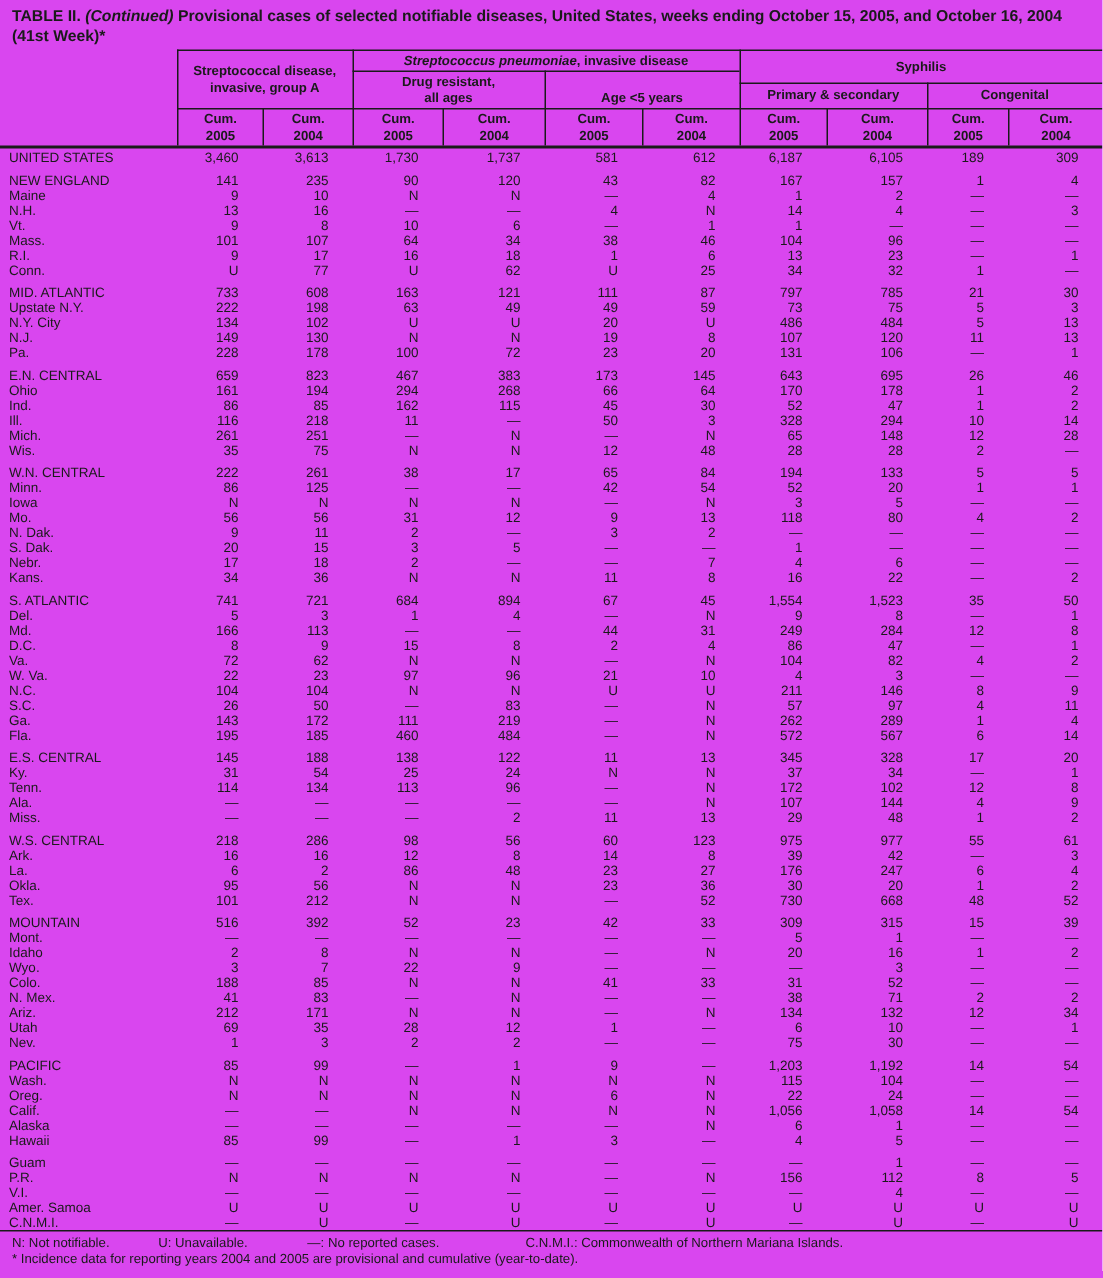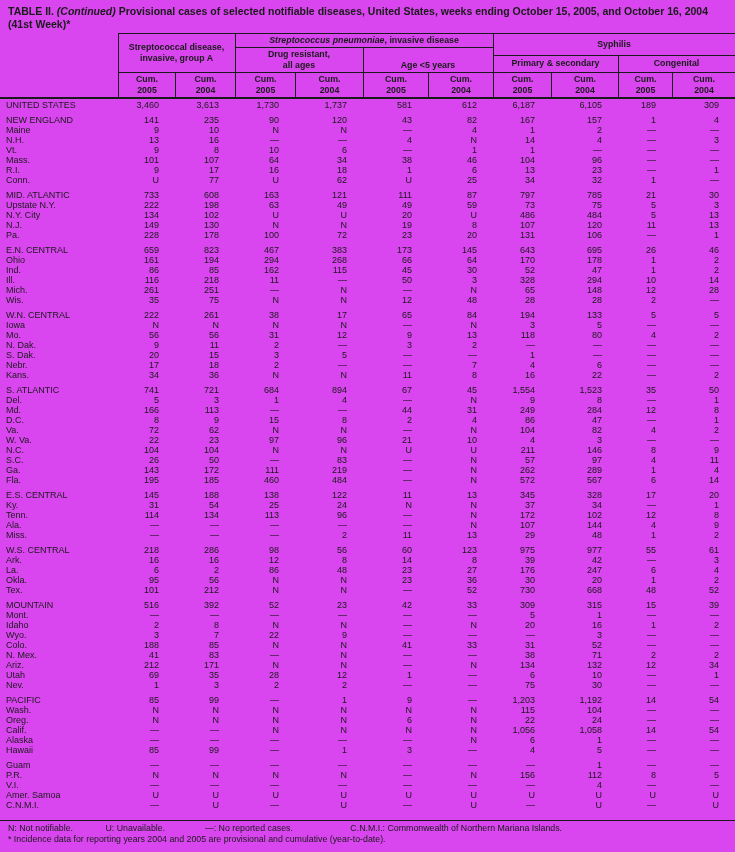--- a/index.html
+++ b/index.html
@@ -431,20 +431,33 @@
           <td class="num">38</td>
           <td class="num">17</td>
           <td class="num">65</td>
           <td class="num">84</td>
           <td class="num">194</td>
           <td class="num">133</td>
           <td class="num">5</td>
           <td class="num">5</td>
         </tr>
         <tr>
+          <td class="area">Minn.</td>
+          <td class="num">86</td>
+          <td class="num">125</td>
+          <td class="num">—</td>
+          <td class="num">—</td>
+          <td class="num">42</td>
+          <td class="num">54</td>
+          <td class="num">52</td>
+          <td class="num">20</td>
+          <td class="num">1</td>
+          <td class="num">1</td>
+        </tr>
+        <tr>
           <td class="area">Iowa</td>
           <td class="num">N</td>
           <td class="num">N</td>
           <td class="num">N</td>
           <td class="num">N</td>
           <td class="num">—</td>
           <td class="num">N</td>
           <td class="num">3</td>
           <td class="num">5</td>
           <td class="num">—</td>

